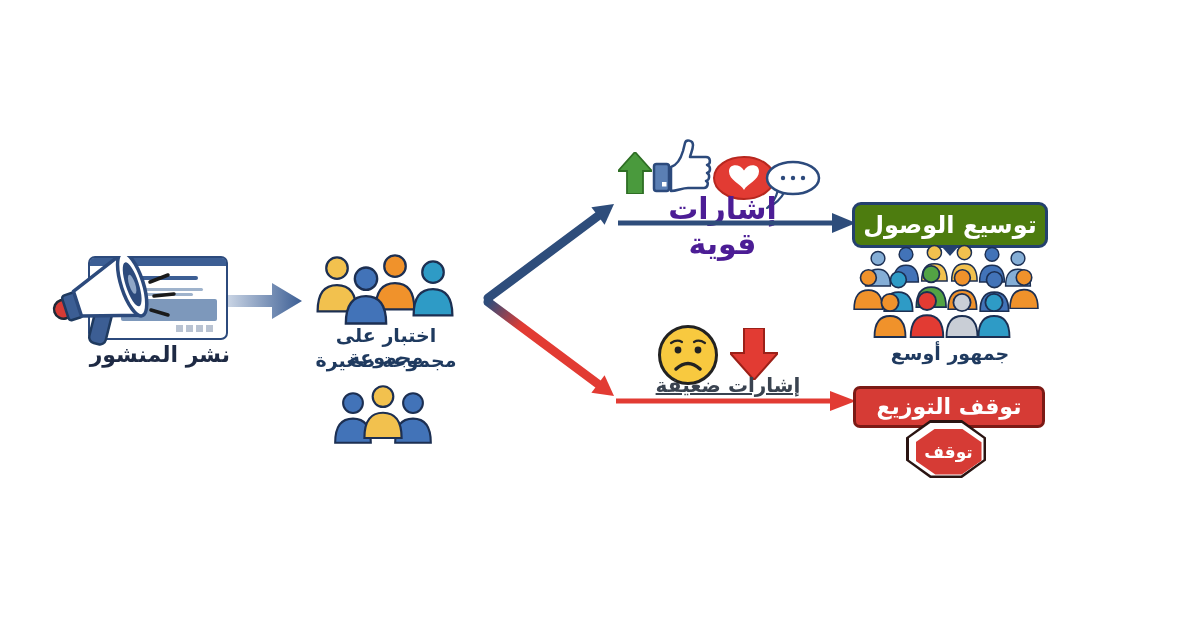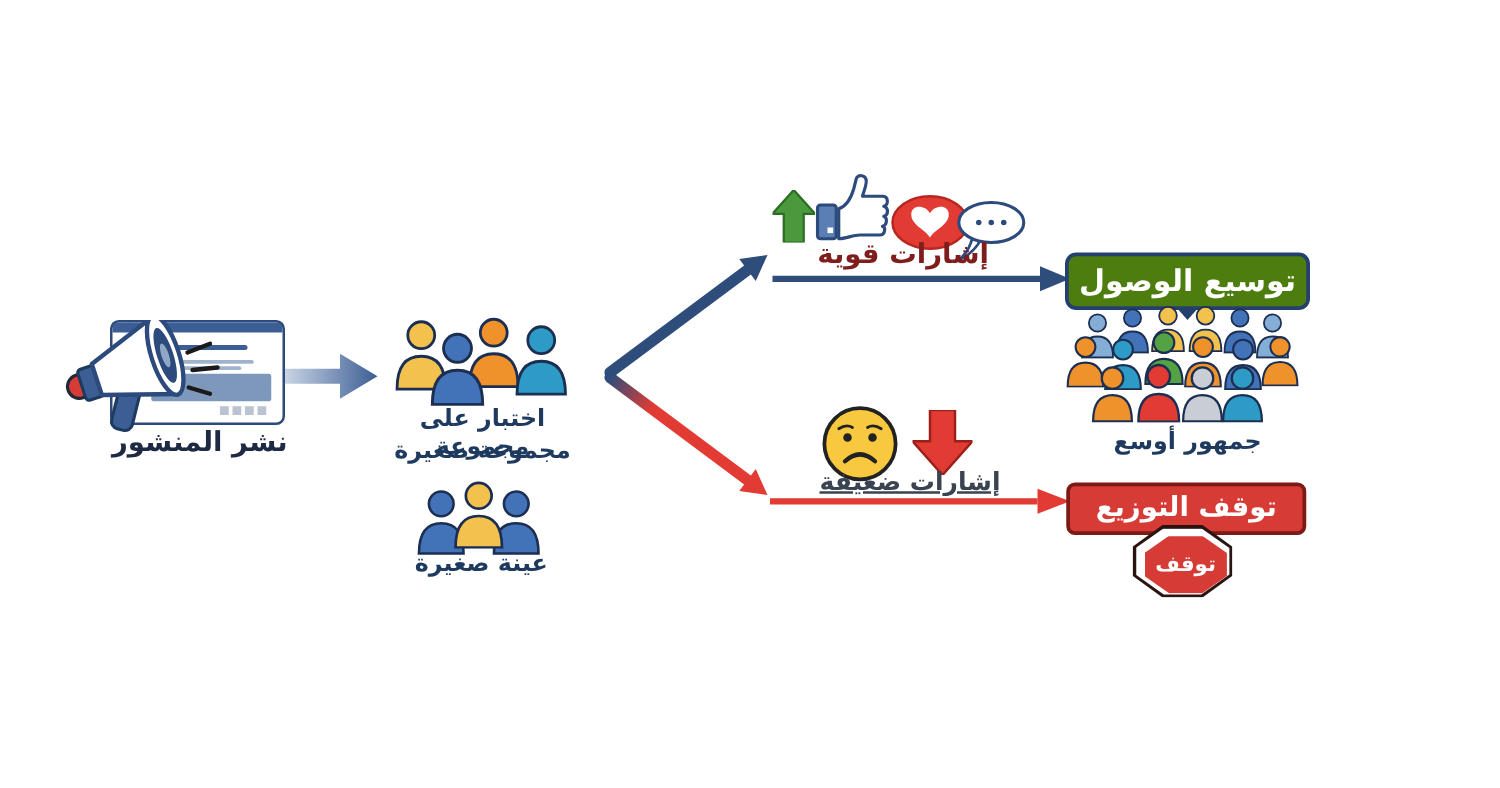--- a/index.html
+++ b/index.html
@@ -115,21 +115,20 @@
       </svg>
       <svg style="position:absolute;left:60px;top:7px;" width="46" height="52.9" viewBox="0 0 40 46">
         <circle cx="20" cy="10.5" r="8.6" fill="#4273B8" stroke="#1C2F52" stroke-width="1.8"></circle>
         <path d="M4.5,45 C4.5,30 10.5,24 20,24 C29.5,24 35.5,30 35.5,45 Z" fill="#4273B8" stroke="#1C2F52" stroke-width="1.8"></path>
       </svg>
       <svg style="position:absolute;left:29px;top:0px;" width="48" height="55.199999999999996" viewBox="0 0 40 46">
         <circle cx="20" cy="10.5" r="8.6" fill="#F2C14E" stroke="#1C2F52" stroke-width="1.8"></circle>
         <path d="M4.5,45 C4.5,30 10.5,24 20,24 C29.5,24 35.5,30 35.5,45 Z" fill="#F2C14E" stroke="#1C2F52" stroke-width="1.8"></path>
       </svg>
     </div>
-  <div class="lbl" style="left:310px;top:440px;width:150px;font-size:19px;">عينة صغيرة</div>
 
   <svg class="abs" style="left:452px;top:192px;" width="180" height="225" viewBox="0 0 180 225">
     <defs>
       <linearGradient id="gstub" x1="0" y1="0" x2="1" y2="0">
         <stop offset="0" stop-color="#C9D4E4"></stop>
           <stop offset="1" stop-color="#2E4D7B"></stop>
       </linearGradient>
       <linearGradient id="gred" gradientUnits="userSpaceOnUse" x1="36" y1="110" x2="120" y2="172">
         <stop offset="0" stop-color="#2E4D7B"></stop>
           <stop offset="0.4" stop-color="#E23B33"></stop>
@@ -160,21 +159,21 @@
   </svg>
 
   <svg class="abs" style="left:764px;top:160px;" width="58" height="50" viewBox="0 0 58 50">
     <path d="M14,30 C12,38 8,44 3,48 C12,44 18,37 21,31 Z" fill="#FFFFFF" stroke="#2C4A7C" stroke-width="2.2" stroke-linejoin="round"></path>
     <ellipse cx="29" cy="18" rx="26" ry="16" fill="#FFFFFF" stroke="#2C4A7C" stroke-width="2.5"></ellipse>
     <circle cx="19" cy="18" r="2.2" fill="#2C4A7C"></circle>
     <circle cx="29" cy="18" r="2.2" fill="#2C4A7C"></circle>
     <circle cx="39" cy="18" r="2.2" fill="#2C4A7C"></circle>
   </svg>
 
-  <div class="lbl" style="left:640px;top:191px;width:165px;font-size:22px;color:#7f1d1d;">إشارات قوية</div>
+  <div class="lbl" style="left:640px;top:191px;width:165px;font-size:30px;color:#4c1d95;">إشارات قوية</div>
 
   <svg class="abs" style="left:614px;top:210px;" width="244" height="26" viewBox="0 0 244 26">
     <line x1="4" y1="13" x2="218" y2="13" stroke="#2E4D7B" stroke-width="5"></line>
     <polygon points="218,3 242,13 218,23" fill="#2E4D7B"></polygon>
   </svg>
 
   <div class="abs box-blue">توسيع الوصول</div>
 
   <div class="people" style="left:850px;top:246px;width:200px;height:100px;">
       <svg style="position:absolute;left:12px;top:4px;" width="32" height="36.800000000000004" viewBox="0 0 40 46">

